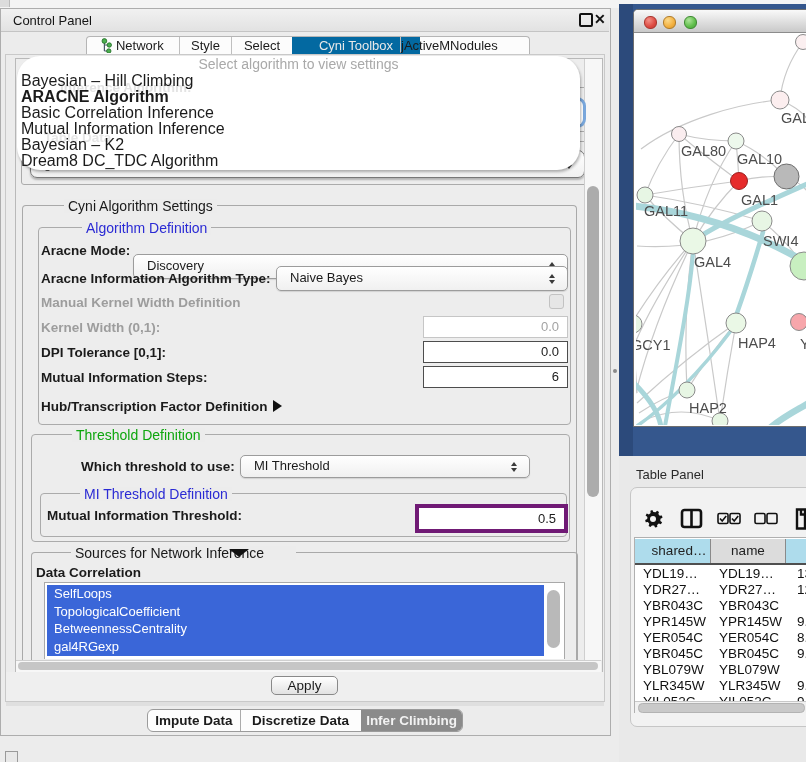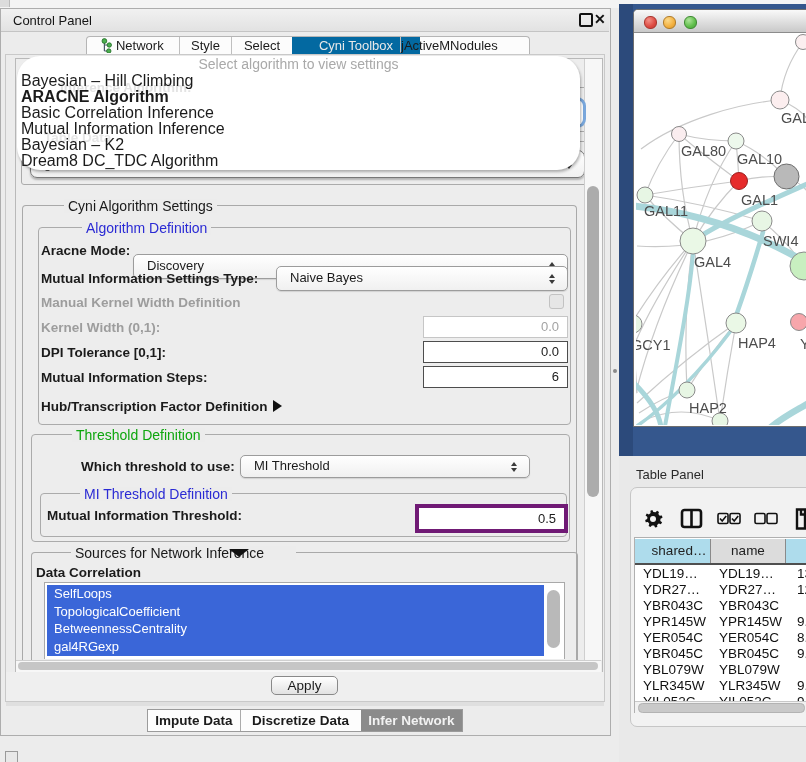--- a/index.html
+++ b/index.html
@@ -52,21 +52,21 @@
 <div class="a" style="left:570px;top:97px;width:13px;height:25px;background:#fff;border:3px solid #79A7DC;border-left:none;border-radius:0 9px 9px 0;z-index:5;"></div>
 <div class="cb" style="left:30px;top:150px;width:540px;height:26px;border:1px solid #777;border-radius:7px;color:#333;line-height:26px;box-shadow:0 2px 2px rgba(0,0,0,0.25);">galFiltered.sif default node<span class="stp"></span></div>
 
 <div class="a" style="left:22px;top:205px;width:553px;height:455px;border:1px solid #A9A9A9;border-bottom:none;border-radius:4px 4px 0 0;"></div>
 <div class="gt" style="left:27px;top:199px;color:#191919;">Cyni Algorithm Settings</div>
 
 <div class="grp" style="left:38px;top:227px;width:531px;height:196px;"></div>
 <div class="gt" style="left:45px;top:221px;color:#2A2AD4;">Algorithm Definition</div>
 <div class="lbl" style="left:41px;top:244px;">Aracne Mode:</div>
 <div class="cb" style="left:133px;top:254px;width:420px;height:23px;">Discovery<span class="stp"></span></div>
-<div class="lbl" style="left:41px;top:272px;">Mutual Information Settings Type:</div>
+<div class="lbl" style="left:41px;top:272px;">Aracne Information Algorithm Type:</div>
 <div class="cb" style="left:276px;top:266px;width:277px;height:23px;">Naive Bayes<span class="stp"></span></div>
 <div class="lbl dis" style="left:41px;top:296px;">Manual Kernel Width Definition</div>
 <div class="a" style="left:549px;top:294px;width:13px;height:13px;background:#E6E6E6;border:1px solid #C2C2C2;border-radius:3px;"></div>
 <div class="lbl dis" style="left:41px;top:321px;">Kernel Width (0,1):</div>
 <div class="tf" style="left:423px;top:316px;width:135px;height:20px;border:1px solid #C6C6C6;color:#A3A3A3;">0.0</div>
 <div class="lbl" style="left:41px;top:346px;">DPI Tolerance [0,1]:</div>
 <div class="tf" style="left:423px;top:341px;width:135px;height:20px;border:1px solid #4D4D4D;">0.0</div>
 <div class="lbl" style="left:41px;top:371px;">Mutual Information Steps:</div>
 <div class="tf" style="left:423px;top:366px;width:135px;height:20px;border:1px solid #4D4D4D;">6</div>
 <div class="lbl" style="left:41px;top:400px;">Hub/Transcription Factor Definition</div>
@@ -94,24 +94,24 @@
 
 <div class="a" style="left:584px;top:59px;width:17px;height:601px;background:#F7F7F7;border-left:1px solid #CFCFCF;"></div>
 <div class="a" style="left:587px;top:186px;width:12px;height:311px;background:#ACACAC;border-radius:6px;"></div>
 <div class="a" style="left:16px;top:660px;width:585px;height:11px;background:#F7F7F7;border-top:1px solid #CFCFCF;"></div>
 <div class="a" style="left:18px;top:662px;width:580px;height:8px;background:#C6C6C6;border-radius:4px;"></div>
 
 <div class="a" style="left:6px;top:672px;width:598px;height:29px;background:#EFEFEF;"></div>
 <div class="a" style="left:271px;top:676px;width:65px;height:17px;background:linear-gradient(#FFFFFF,#E2E2E2);border:1px solid #898989;border-radius:5px;text-align:center;line-height:17px;font-weight:normal;font-size:13.5px;">Apply</div>
 <div class="a" style="left:6px;top:702px;width:598px;height:4px;background:#DFDFDF;"></div>
 
-<div class="a" style="left:147px;top:709px;width:314px;height:21px;background:#FDFDFD;border:1px solid #9B9B9B;border-radius:0;overflow:hidden;">
+<div class="a" style="left:147px;top:709px;width:314px;height:21px;background:#FDFDFD;border:1px solid #9B9B9B;border-radius:6px;overflow:hidden;">
  <div class="seg" style="left:0;width:92px;border-right:1px solid #ABABAB;">Impute Data</div>
  <div class="seg" style="left:93px;width:119px;">Discretize Data</div>
- <div class="seg" style="left:213px;width:101px;background:#8B8B8B;color:#F2F2F2;">Infer Network</div>
+ <div class="seg" style="left:213px;width:101px;background:#8B8B8B;color:#F2F2F2;">Infer Climbing</div>
 </div>
 <div class="a" style="left:5px;top:751px;width:11px;height:11px;background:#E8E8E8;border:1px solid #9A9A9A;"></div>
 
 <div class="a" style="left:610px;top:0;width:196px;height:8px;background:#F4F4F4;"></div>
 <div class="a" style="left:619px;top:4px;width:187px;height:452px;background:#35578D;"></div>
 <div class="a" style="left:619px;top:4px;width:14px;height:452px;background:#2C4A7B;"></div>
 <div class="a" style="left:613px;top:369px;width:4px;height:4px;background:#8a8a8a;border-radius:2px;"></div>
 
 <div class="a" style="left:633px;top:9px;width:173px;height:416px;border:1px solid #6E6E6E;border-right:none;border-radius:5px 0 0 0;background:#fff;overflow:hidden;">
  <div style="position:absolute;left:0;top:0;width:173px;height:22px;background:linear-gradient(#F9F9F9,#C9C9C9);border-bottom:1px solid #8C8C8C;"></div>

